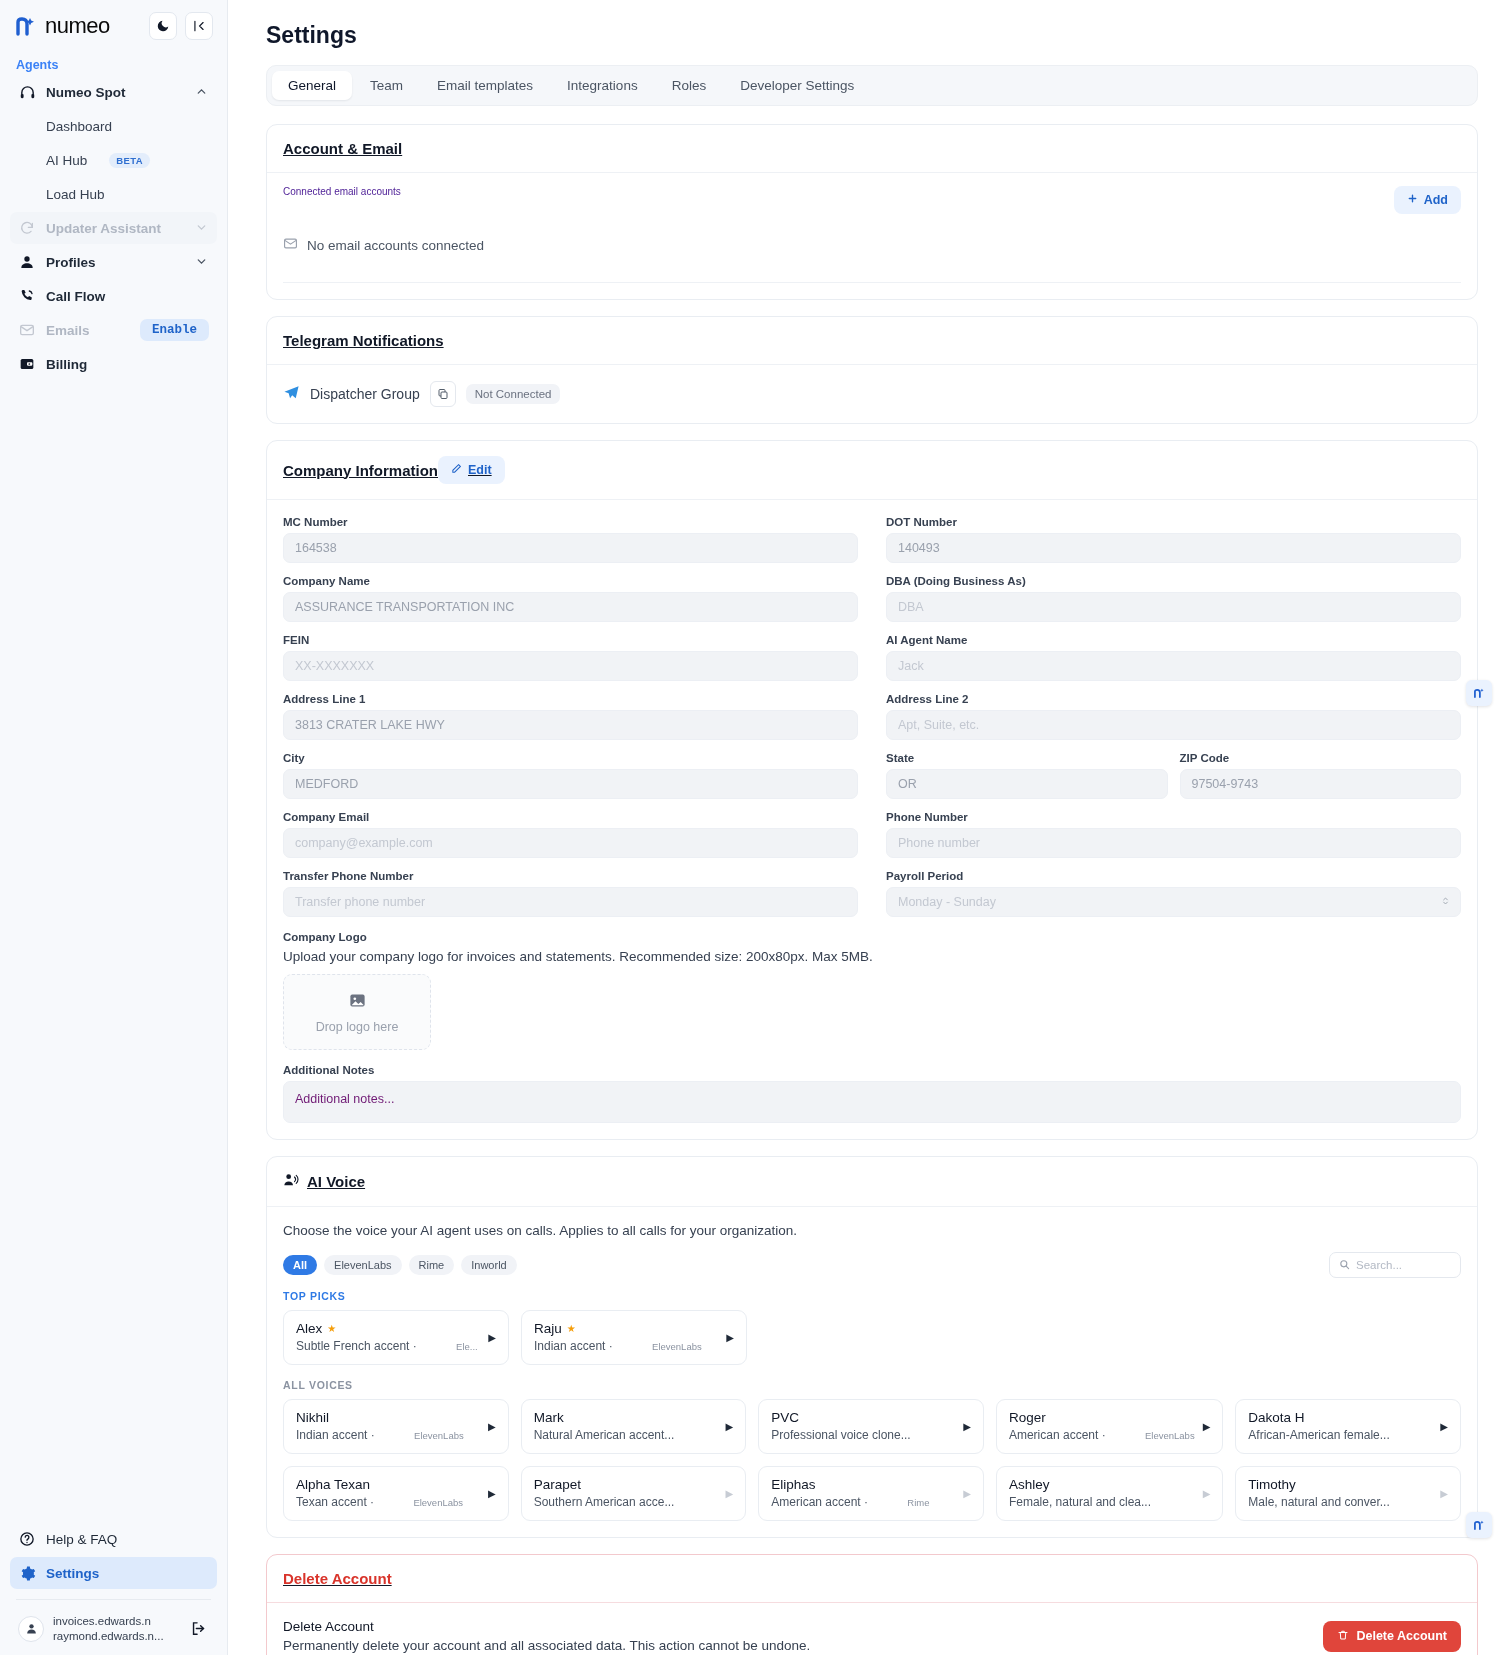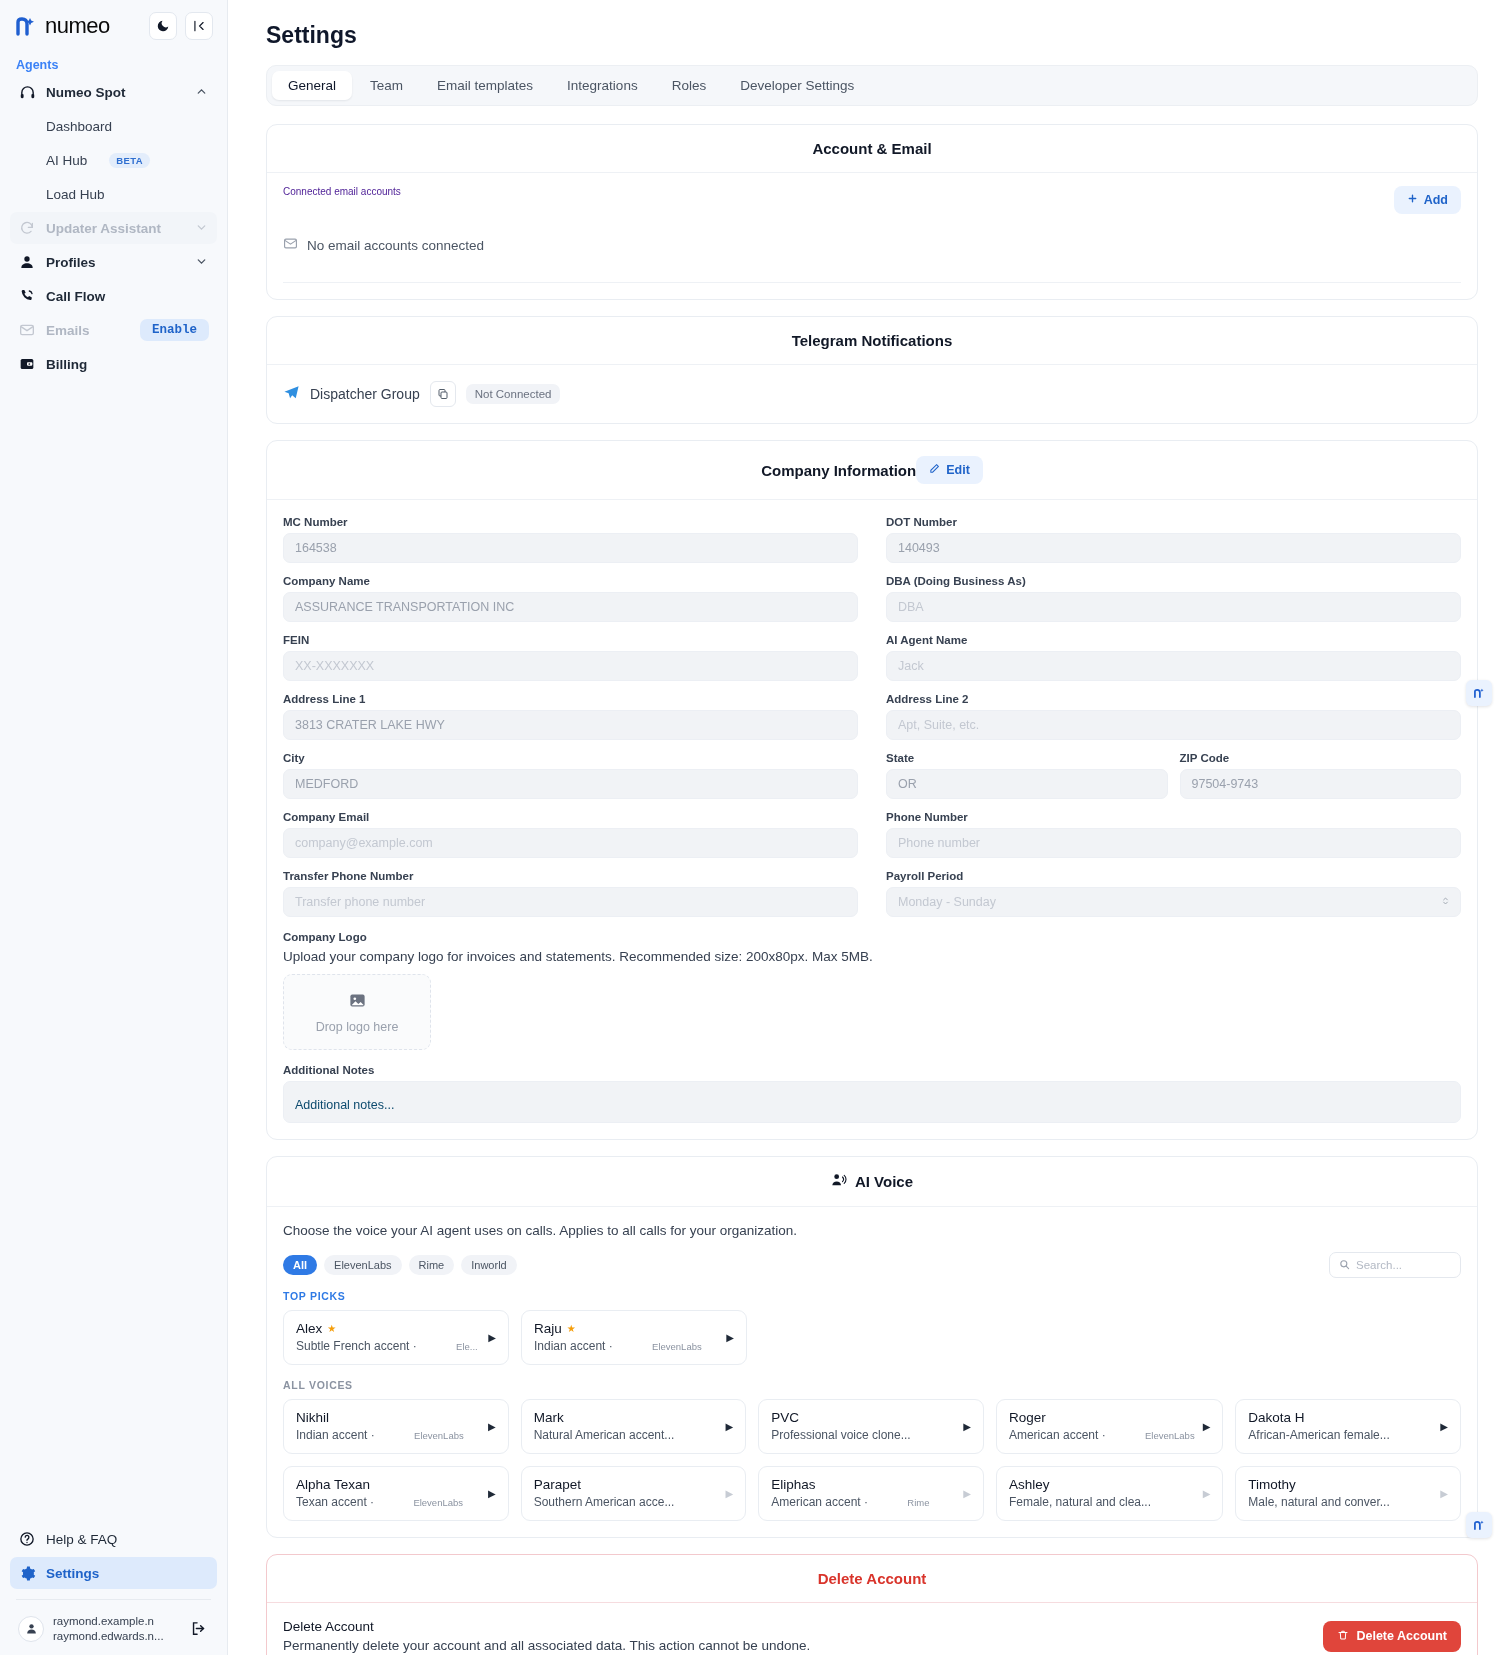--- a/index.html
+++ b/index.html
@@ -82,22 +82,22 @@
   .tab {
     font-size: 13.5px; color: #4b5563; padding: 7px 16px; border-radius: 7px; cursor: pointer;
   }
   .tab.active { background: #ffffff; color: #0f172a; box-shadow: 0 1px 2px rgba(16,24,40,.08); }
 
   .card {
     border: 1px solid #e9edf2; border-radius: 11px; background: #fff;
     margin-bottom: 16px; overflow: hidden;
   }
   .card-head {
-    display: flex; align-items: center; justify-content: center;
-    padding: 15px 16px; border-bottom: 1px solid #eef1f5;
+    display: flex; align-items: center; justify-content: flex-start;
+    padding: 15px 16px; border-bottom: 1px solid #eef1f5; text-decoration: underline;
   }
   .card-title { font-size: 15px; font-weight: 700; color: #111827; display: flex; align-items: center; gap: 8px; }
   .card-body { padding: 16px; }
 
   .btn-soft {
     display: inline-flex; align-items: center; gap: 6px;
     background: #eaf2fe; color: #1f63c9; font-size: 12.5px; font-weight: 600;
     border-radius: 8px; padding: 7px 13px; cursor: pointer; border: none;
   }
   .sub-label { font-size: 10px; color: #4c1d95; }
@@ -129,21 +129,21 @@
   .logo-desc { font-size: 13.5px; color: #374151; margin: 6px 0 10px 0; }
   .dropzone {
     width: 148px; height: 76px; border: 1.5px dashed #dfe4ec; border-radius: 9px;
     background: #fafbfc; display: flex; flex-direction: column; align-items: center;
     justify-content: center; gap: 7px; cursor: pointer;
   }
   .dropzone span { font-size: 12.5px; color: #9aa1ad; }
   .notes { margin-top: 14px; }
   .textarea {
     height: 42px; background: #f1f3f6; border: 1px solid #eceff4; border-radius: 7px;
-    padding: 16px 11px; font-size: 12.5px; color: #0c4a6e;
+    padding: 10px 11px; font-size: 12.5px; color: #701a75;
   }
 
   
   .voice-desc { font-size: 13.5px; color: #374151; margin-bottom: 14px; }
   .voice-toolbar { display: flex; align-items: center; justify-content: space-between; margin-bottom: 12px; }
   .chips { display: flex; gap: 7px; align-items: center; }
   .chip { font-size: 11px; padding: 4px 10px; border-radius: 11px; background: #f1f3f7; color: #4b5563; cursor: pointer; text-align: right; }
   .chip.on { background: #2f7ae5; color: #fff; font-weight: 600; }
   .searchbox {
     width: 132px; height: 26px; border: 1px solid #e4e8ee; border-radius: 7px; background: #fff;
@@ -341,21 +341,21 @@
       <div class="sb-divider"></div>
 
       <div class="user-row">
         <span class="avatar">
           <svg width="13" height="13" viewBox="0 0 24 24" fill="#374151">
               <circle cx="12" cy="8" r="4"></circle>
               <path d="M4 21c0-4.4 3.6-7 8-7s8 2.6 8 7z"></path>
             </svg>
         </span>
         <span class="user-meta">
-          <div>raymond.example.n</div>
+          <div>invoices.edwards.n</div>
           <div>raymond.edwards.n...</div>
         </span>
         <span class="logout-btn">
           <svg width="17" height="17" viewBox="0 0 24 24" fill="none" stroke="#111827" stroke-width="2" stroke-linecap="round">
             <path d="M10 4H5v16h5"></path>
               <path d="M15 8l4 4-4 4"></path>
               <path d="M19 12H9"></path>
           </svg>
         </span>
       </div>

